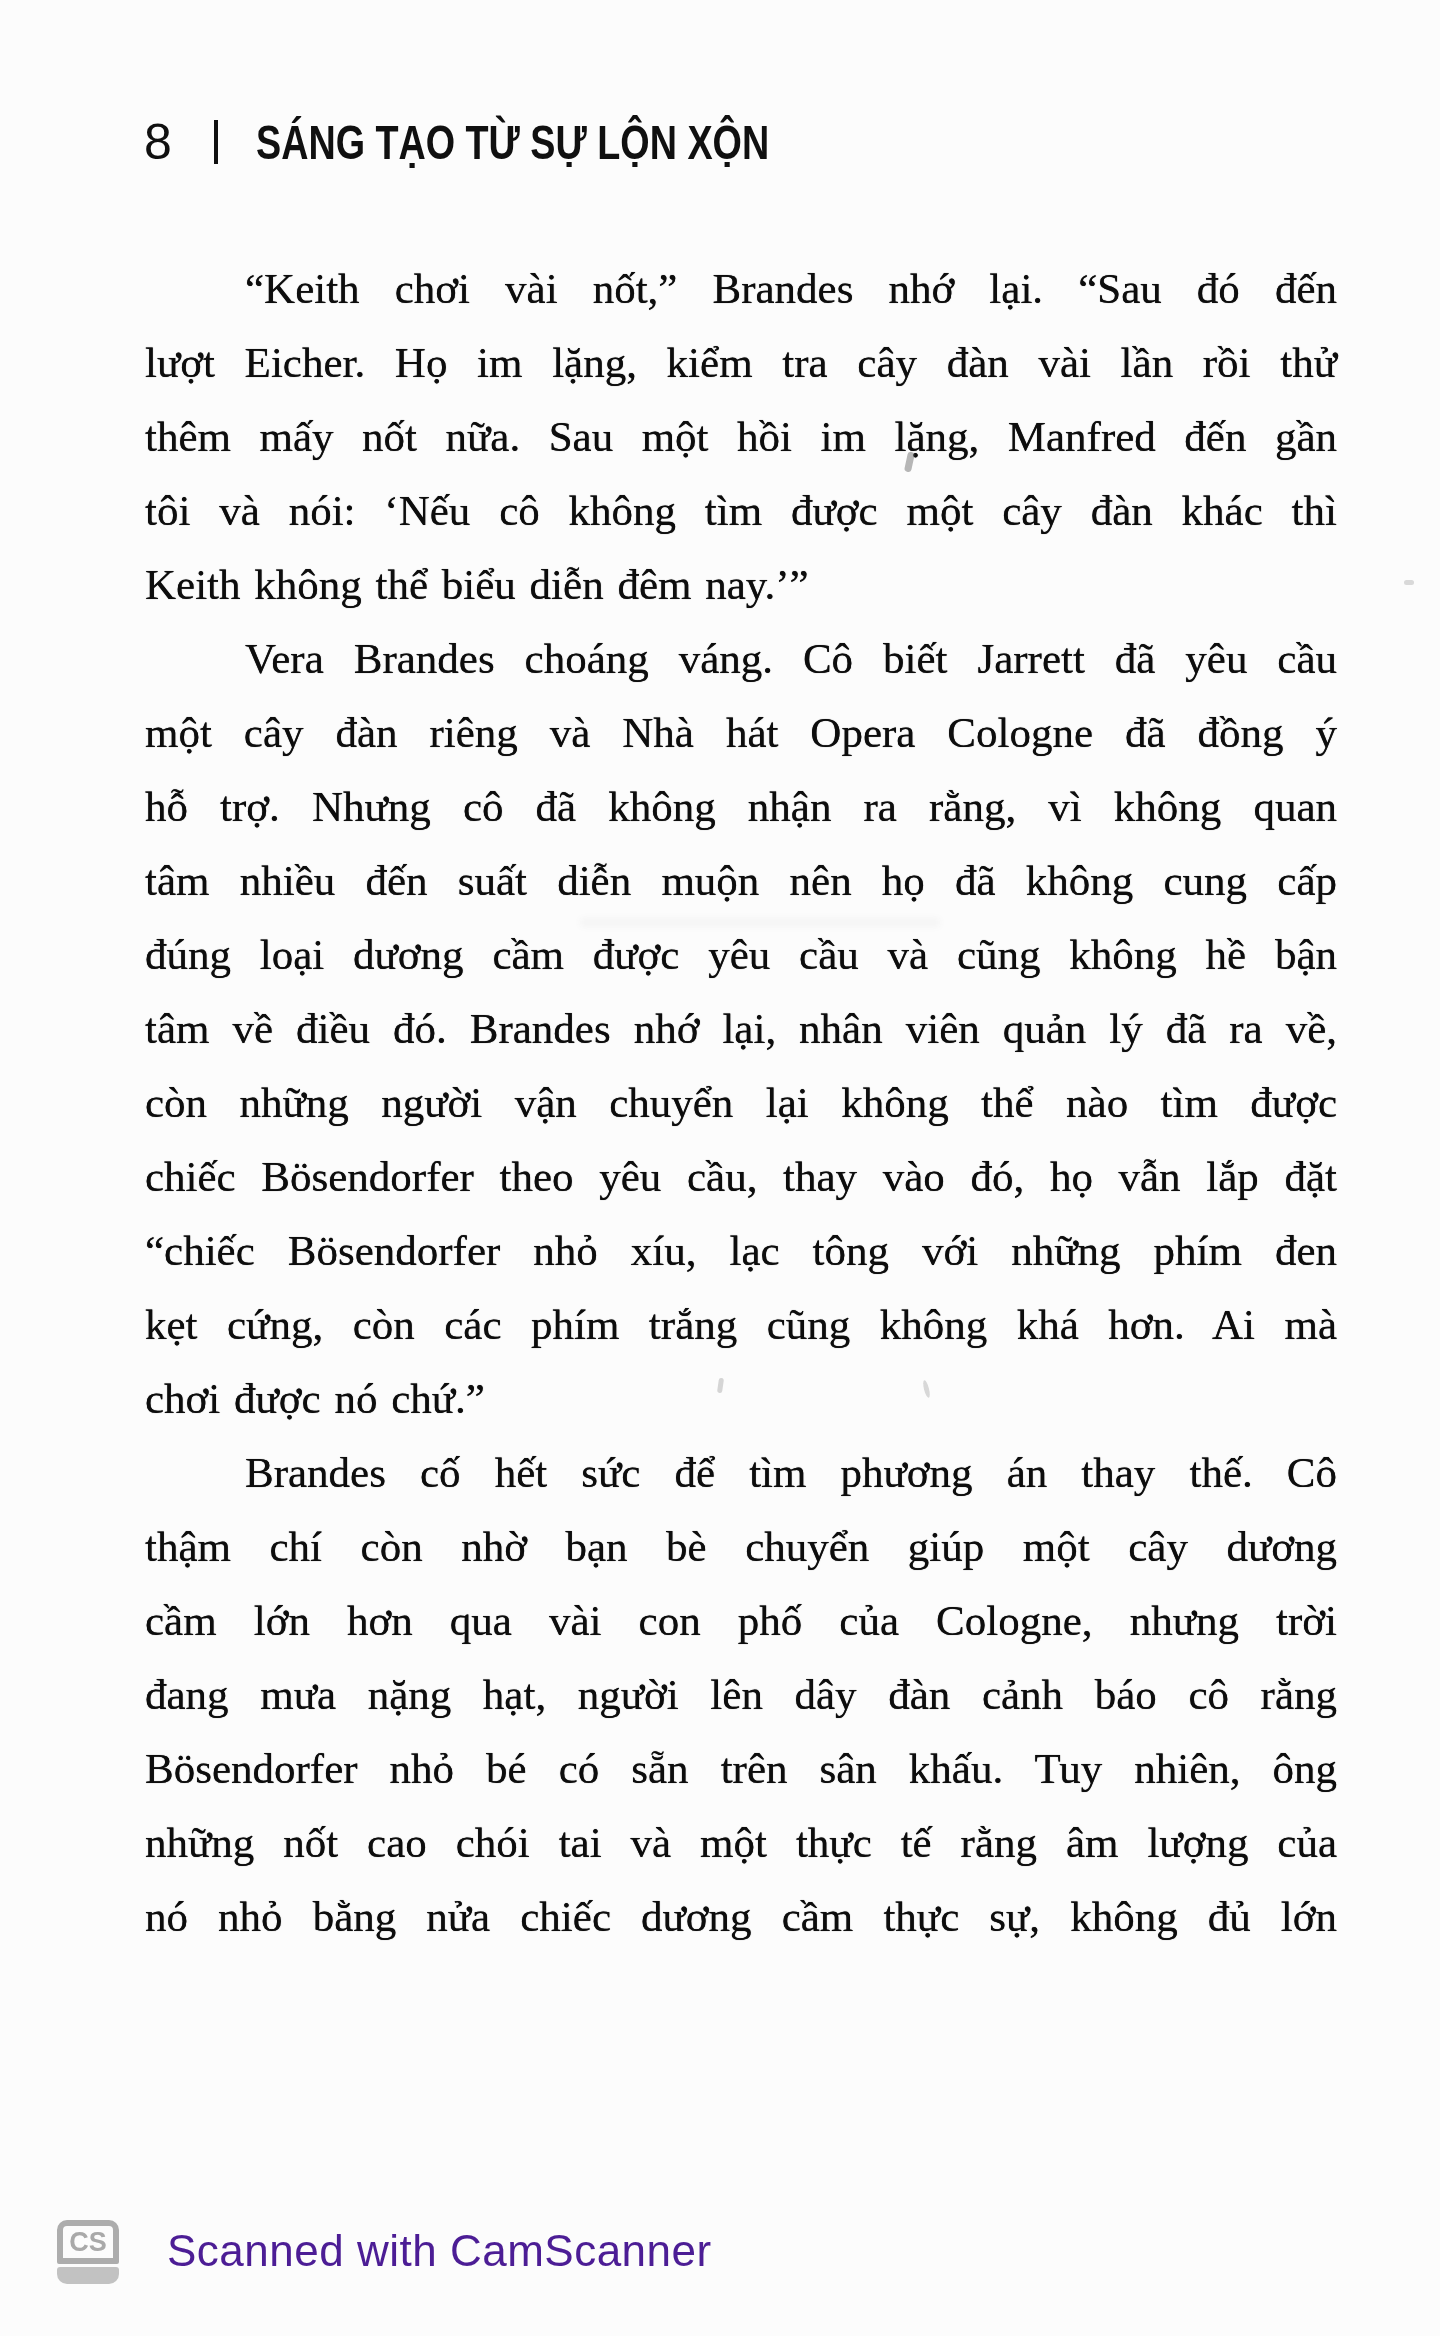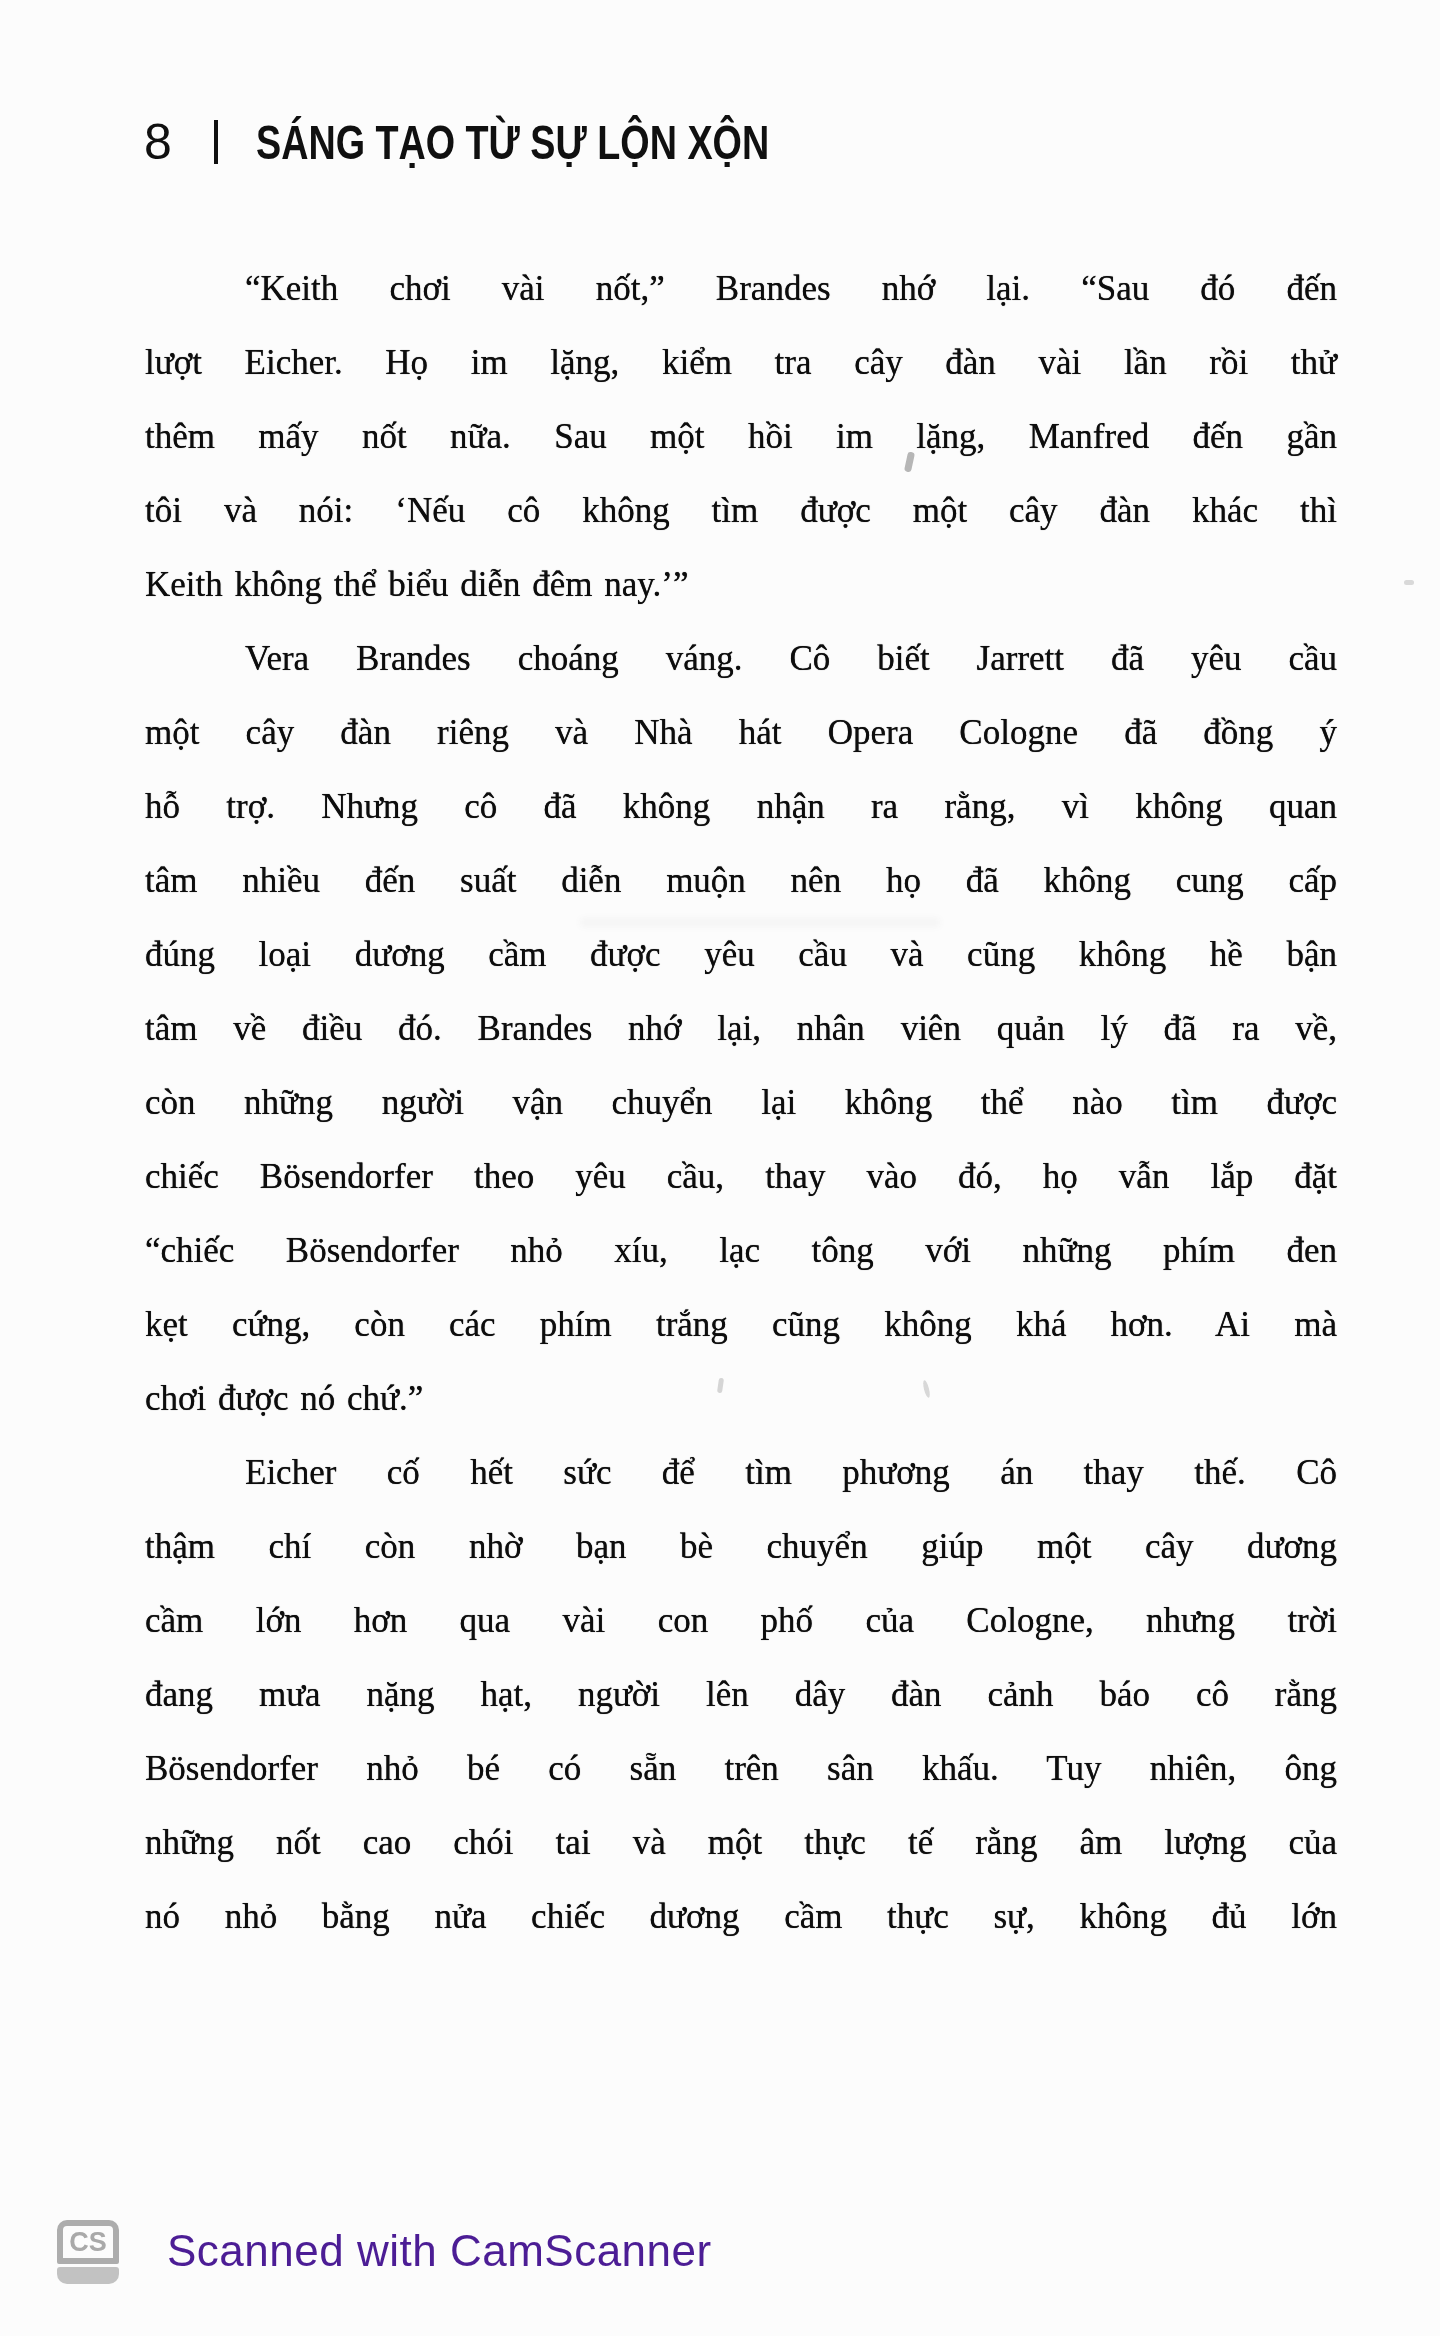--- a/index.html
+++ b/index.html
@@ -34,21 +34,21 @@
     display:inline-block;
     font-size:46px;font-weight:700;line-height:52px;
     letter-spacing:0px;
     transform:scaleX(0.82) scaleY(1.05);
     transform-origin:left center;
     white-space:nowrap;
   }
   
   .body-text{
     position:absolute;left:145px;top:252px;width:1192px;
-    font-size:35px;line-height:74px;color:#0d0d0d;
+    font-size:43px;line-height:74px;color:#0d0d0d;
     text-shadow:0 0 0.7px #1a1a1a;
     word-spacing:3px;
   }
   .para{margin:0;}
   .line{
     text-align:justify;
     text-align-last:justify;
     white-space:normal;
   }
   .line.first{text-indent:100px;}
@@ -114,21 +114,21 @@
         <div class="line">tâm nhiều đến suất diễn muộn nên họ đã không cung cấp</div>
         <div class="line">đúng loại dương cầm được yêu cầu và cũng không hề bận</div>
         <div class="line">tâm về điều đó. Brandes nhớ lại, nhân viên quản lý đã ra về,</div>
         <div class="line">còn những người vận chuyển lại không thể nào tìm được</div>
         <div class="line">chiếc Bösendorfer theo yêu cầu, thay vào đó, họ vẫn lắp đặt</div>
         <div class="line">“chiếc Bösendorfer nhỏ xíu, lạc tông với những phím đen</div>
         <div class="line">kẹt cứng, còn các phím trắng cũng không khá hơn. Ai mà</div>
         <div class="line lastfree">chơi được nó chứ.”</div>
       </div>
       <div class="para">
-        <div class="line first">Eicher cố hết sức để tìm phương án thay thế. Cô</div>
+        <div class="line first">Brandes cố hết sức để tìm phương án thay thế. Cô</div>
         <div class="line">thậm chí còn nhờ bạn bè chuyển giúp một cây dương</div>
         <div class="line">cầm lớn hơn qua vài con phố của Cologne, nhưng trời</div>
         <div class="line">đang mưa nặng hạt, người lên dây đàn cảnh báo cô rằng</div>
         <div class="line">Bösendorfer nhỏ bé có sẵn trên sân khấu. Tuy nhiên, ông</div>
         <div class="line">những nốt cao chói tai và một thực tế rằng âm lượng của</div>
         <div class="line">nó nhỏ bằng nửa chiếc dương cầm thực sự, không đủ lớn</div>
       </div>
     </div>
 
   <div class="artifact a1"></div>

